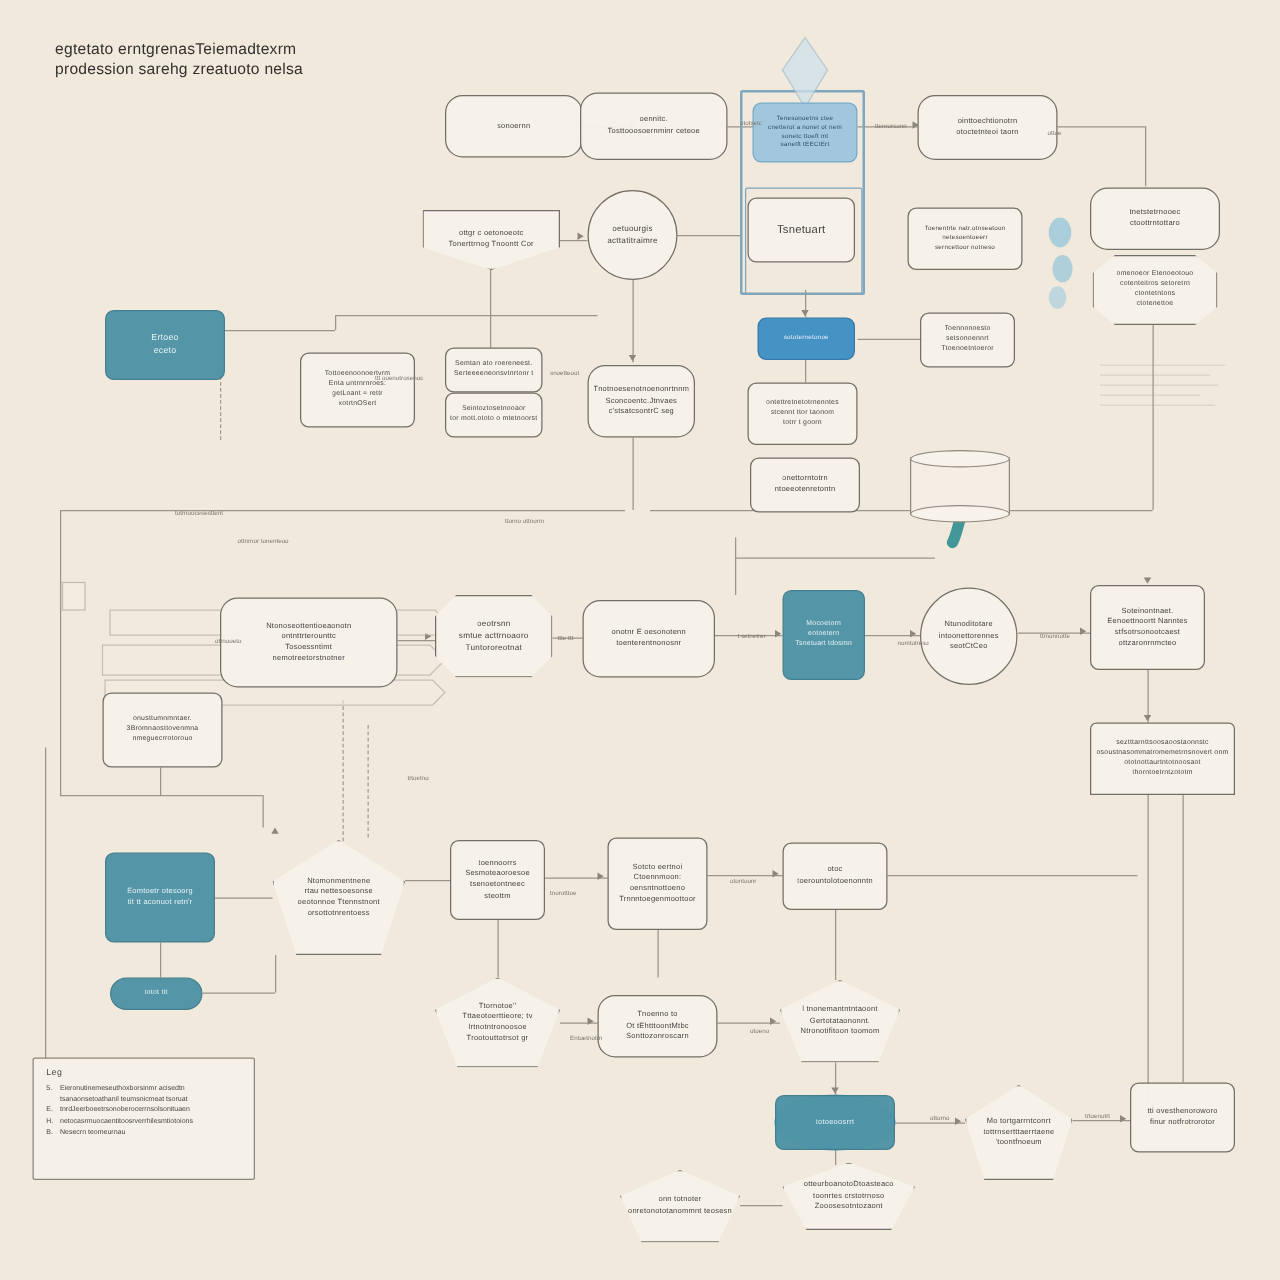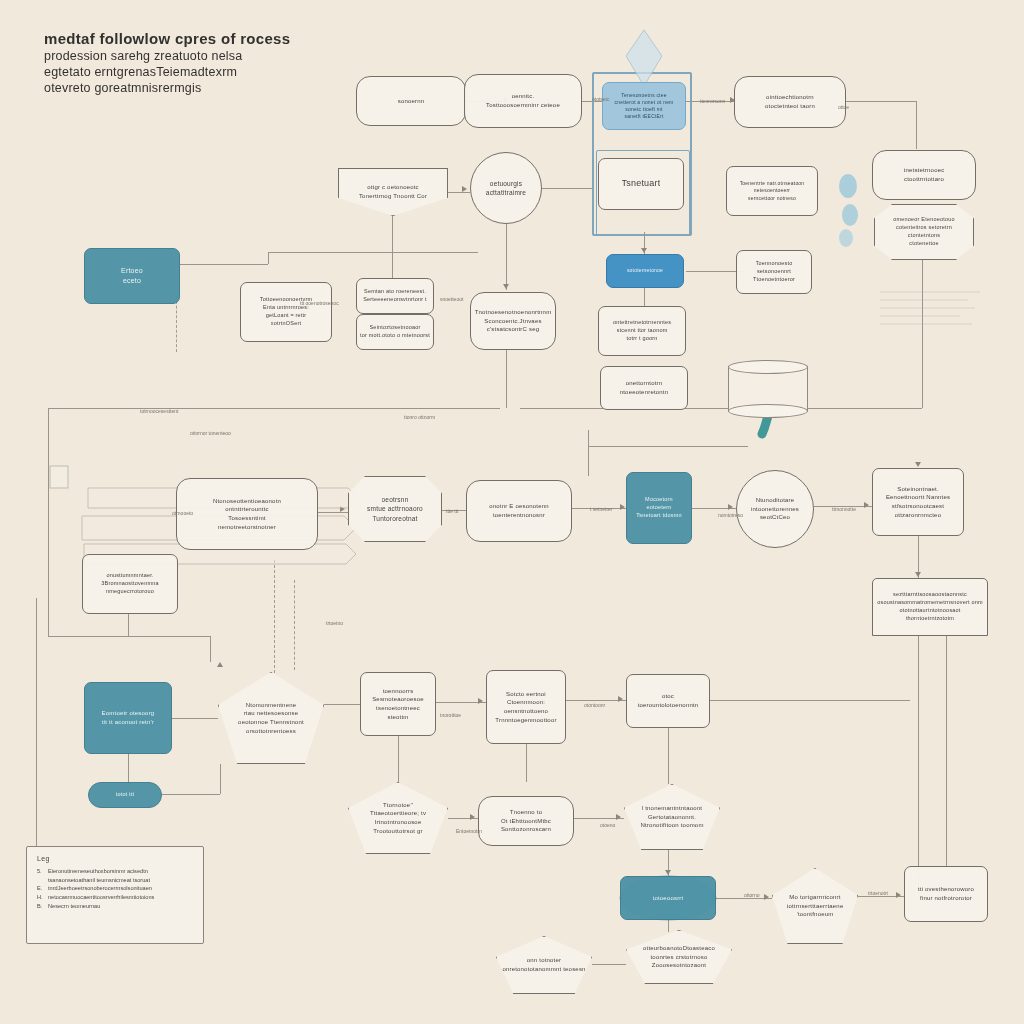--- a/index.html
+++ b/index.html
@@ -222,24 +222,22 @@
     </g>
   </svg>
 
   <div class="cyl" id="cyl-n20" style="left:728px;top:360px;width:80px;height:58px;">
     <div class="body"></div>
     <div class="cap bot"></div>
     <div class="cap top"></div>
   </div>
 
   <div id="title-block">
-    <span class="tl tmain">medtaf followlow cpres of rocess</span>
+    <span class="tl tsub">egtetato erntgrenasTeiemadtexrm</span>
     <span class="tl tsub">prodession sarehg zreatuoto nelsa</span>
-    <span class="tl tsub">egtetato erntgrenasTeiemadtexrm</span>
-    <span class="tl tsub">otevreto goreatmnisrermgis</span>
   </div>
 
   <div id="nodes-layer">
       <div class="node rrect-lg t6" style="left: 356px; top: 76px; width: 110px; height: 50px;">
         <span class="ln">sonoernn</span>
         <span class="ln"></span>
       </div>
       <div class="node rrect-lg t6" style="left: 464px; top: 74px; width: 118px; height: 54px;">
         <span class="ln">oennitc.</span>
         <span class="ln">Tosttooosoernminr ceteoe</span>

